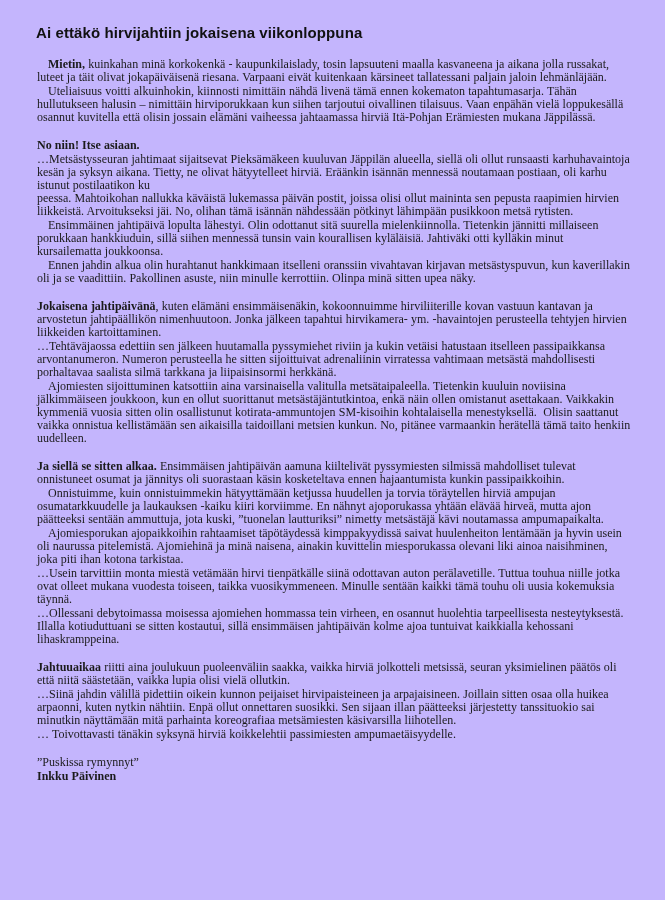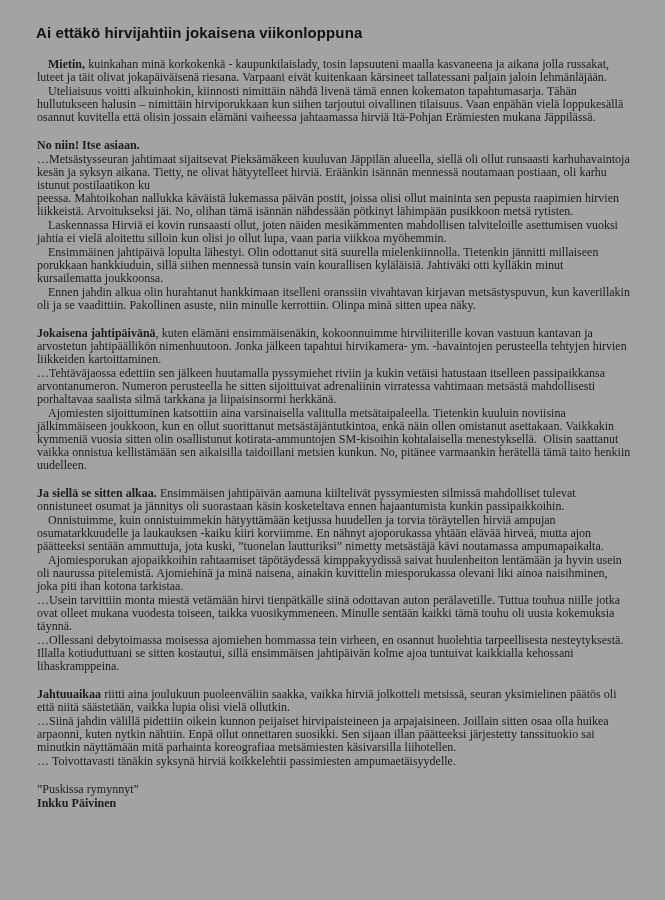--- a/index.html
+++ b/index.html
@@ -8,21 +8,21 @@
     width: 665px;
     height: 900px;
     background: #ffffff;
     overflow: hidden;
   }
   .page {
     box-sizing: border-box;
     width: 665px;
     height: 900px;
     padding: 24px 33px 12px 36px;
-    background: #a3a3a3;
+    background: #c4b5fd;
     color: #1b1b1b;
     font-family: "Liberation Serif", serif;
   }
   .title {
     font-family: "Liberation Sans", sans-serif;
     font-weight: bold;
     font-size: 15px;
     letter-spacing: 0.1px;
     margin: 0 0 17px 0;
     color: #111111;
@@ -44,21 +44,20 @@
 
 <div class="page">
   <h1 class="title">Ai ettäkö hirvijahtiin jokaisena viikonloppuna</h1>
   <div>
       <p class="para-indent"><span class="b">Mietin,</span><span> kuinkahan minä korkokenkä - kaupunkilaislady, tosin lapsuuteni maalla kasvaneena ja aikana jolla russakat, luteet ja täit olivat jokapäiväisenä riesana. Varpaani eivät kuitenkaan kärsineet tallatessani paljain jaloin lehmänläjään.</span></p>
       <p class="para-indent"><span>Uteliaisuus voitti alkuinhokin, kiinnosti nimittäin nähdä livenä tämä ennen kokematon tapahtumasarja. Tähän hullutukseen halusin – nimittäin hirviporukkaan kun siihen tarjoutui oivallinen tilaisuus. Vaan enpähän vielä loppukesällä osannut kuvitella että olisin jossain elämäni vaiheessa jahtaamassa hirviä Itä-Pohjan Erämiesten mukana Jäppilässä.</span></p>
       <div class="gap"></div>
       <p class="heading"><span class="b">No niin! Itse asiaan.</span></p>
       <p class="para"><span>…Metsästysseuran jahtimaat sijaitsevat Pieksämäkeen kuuluvan Jäppilän alueella, siellä oli ollut runsaasti karhuhavaintoja kesän ja syksyn aikana. Tietty, ne olivat hätyytelleet hirviä. Eräänkin isännän mennessä noutamaan postiaan, oli karhu istunut postilaatikon ku
 peessa. Mahtoikohan nallukka käväistä lukemassa päivän postit, joissa olisi ollut maininta sen pepusta raapimien hirvien liikkeistä. Arvoitukseksi jäi. No, olihan tämä isännän nähdessään pötkinyt lähimpään pusikkoon metsä rytisten.</span></p>
-      <p class="para-indent"><span>Laskennassa Hirviä ei kovin runsaasti ollut, joten näiden mesikämmenten mahdollisen talviteloille asettumisen vuoksi jahtia ei vielä aloitettu silloin kun olisi jo ollut lupa, vaan paria viikkoa myöhemmin.</span></p>
       <p class="para-indent"><span>Ensimmäinen jahtipäivä lopulta lähestyi. Olin odottanut sitä suurella mielenkiinnolla. Tietenkin jännitti millaiseen porukkaan hankkiuduin, sillä siihen mennessä tunsin vain kourallisen kyläläisiä. Jahtiväki otti kylläkin minut kursailematta joukkoonsa.</span></p>
       <p class="para-indent"><span>Ennen jahdin alkua olin hurahtanut hankkimaan itselleni oranssiin vivahtavan kirjavan metsästyspuvun, kun kaverillakin oli ja se vaadittiin. Pakollinen asuste, niin minulle kerrottiin. Olinpa minä sitten upea näky.</span></p>
       <div class="gap"></div>
       <p class="para"><span class="b">Jokaisena jahtipäivänä</span><span>, kuten elämäni ensimmäisenäkin, kokoonnuimme hirviliiterille kovan vastuun kantavan ja arvostetun jahtipäällikön nimenhuutoon. Jonka jälkeen tapahtui hirvikamera- ym. -havaintojen perusteella tehtyjen hirvien liikkeiden kartoittaminen.</span></p>
       <p class="para"><span>…Tehtäväjaossa edettiin sen jälkeen huutamalla pyssymiehet riviin ja kukin vetäisi hatustaan itselleen passipaikkansa arvontanumeron. Numeron perusteella he sitten sijoittuivat adrenaliinin virratessa vahtimaan metsästä mahdollisesti porhaltavaa saalista silmä tarkkana ja liipaisinsormi herkkänä.</span></p>
       <p class="para-indent"><span>Ajomiesten sijoittuminen katsottiin aina varsinaisella valitulla metsätaipaleella. Tietenkin kuuluin noviisina jälkimmäiseen joukkoon, kun en ollut suorittanut metsästäjäntutkintoa, enkä näin ollen omistanut asettakaan. Vaikkakin kymmeniä vuosia sitten olin osallistunut kotirata-ammuntojen SM-kisoihin kohtalaisella menestyksellä.  Olisin saattanut vaikka onnistua kellistämään sen aikaisilla taidoillani metsien kunkun. No, pitänee varmaankin herätellä tämä taito henkiin uudelleen.</span></p>
       <div class="gap"></div>
       <p class="para"><span class="b">Ja siellä se sitten alkaa.</span><span> Ensimmäisen jahtipäivän aamuna kiiltelivät pyssymiesten silmissä mahdolliset tulevat onnistuneet osumat ja jännitys oli suorastaan käsin kosketeltava ennen hajaantumista kunkin passipaikkoihin.</span></p>
       <p class="para-indent"><span>Onnistuimme, kuin onnistuimmekin hätyyttämään ketjussa huudellen ja torvia töräytellen hirviä ampujan osumatarkkuudelle ja laukauksen -kaiku kiiri korviimme. En nähnyt ajoporukassa yhtään elävää hirveä, mutta ajon päätteeksi sentään ammuttuja, jota kuski, ”tuonelan lautturiksi” nimetty metsästäjä kävi noutamassa ampumapaikalta.</span></p>
       <p class="para-indent"><span>Ajomiesporukan ajopaikkoihin rahtaamiset täpötäydessä kimppakyydissä saivat huulenheiton lentämään ja hyvin usein oli naurussa pitelemistä. Ajomiehinä ja minä naisena, ainakin kuvittelin miesporukassa olevani liki ainoa naisihminen,  joka piti ihan kotona tarkistaa.</span></p>

